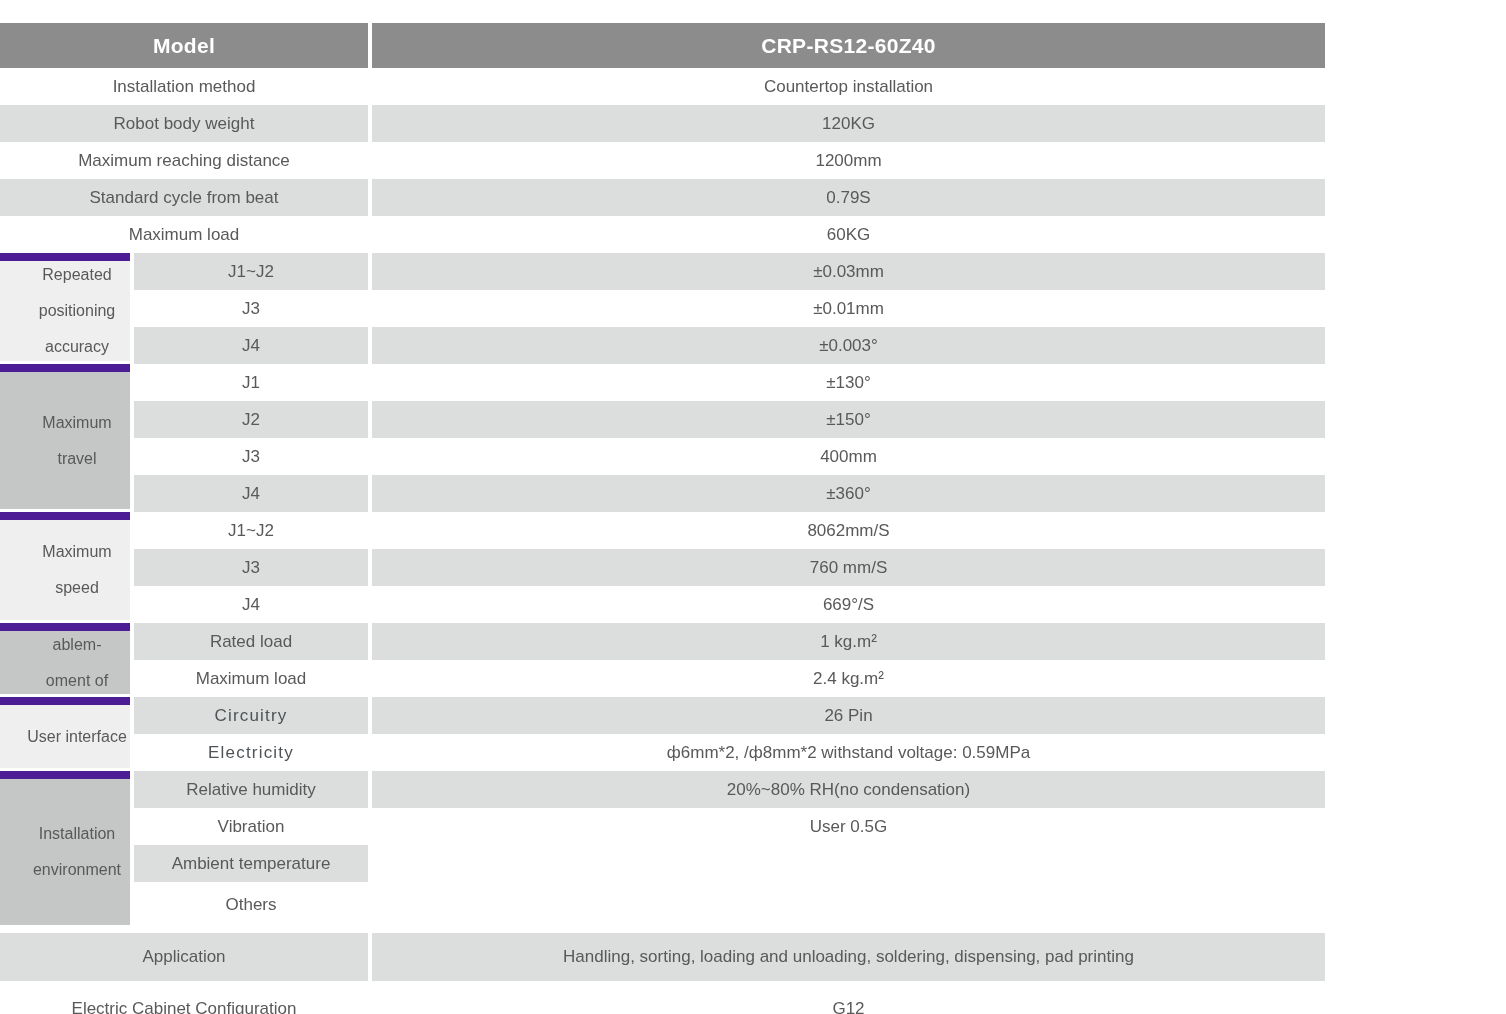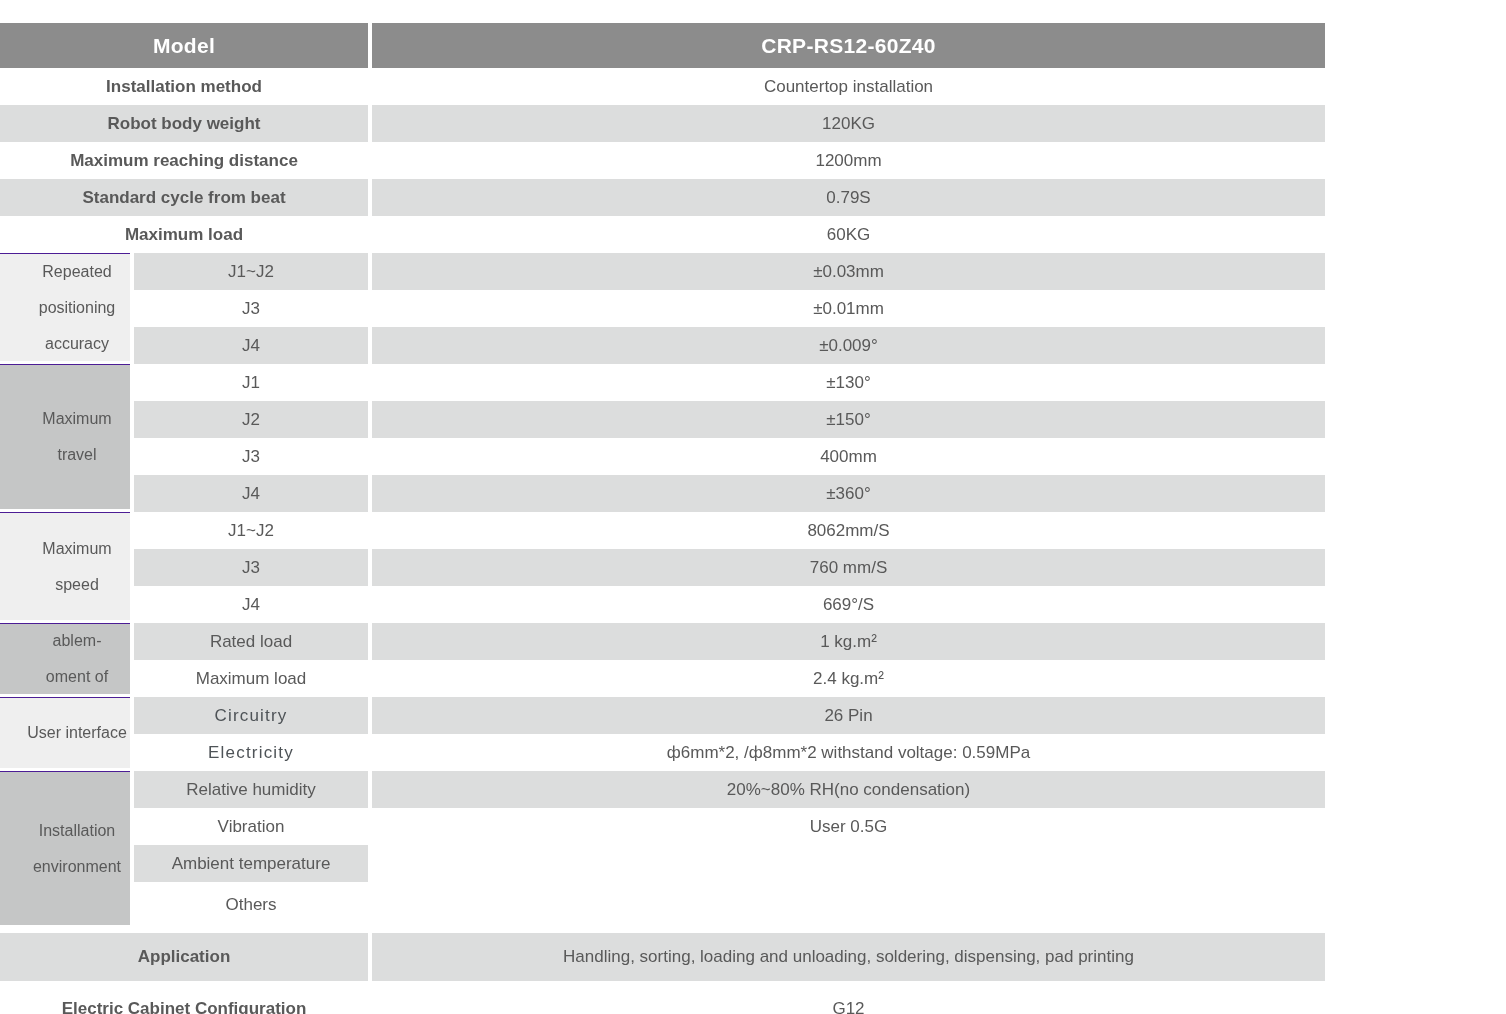--- a/index.html
+++ b/index.html
@@ -14,27 +14,27 @@
     grid-template-columns:130px 4px 234px 4px 953px;
     grid-template-rows:45px repeat(22,37px) 46px 5px 48px 56px;
     color:var(--text,#595959);
     font-size:17px;
     margin-top:23px;
   }
   .cell{
     display:flex;align-items:center;justify-content:center;
     text-align:center;box-sizing:border-box;overflow:hidden;
   }
-  .lab{grid-column:1 / 4;font-weight:bold;}
+  .lab{grid-column:1 / 4;}
   .sub{grid-column:3;}
   .val{grid-column:5;}
   .grp{
     grid-column:1;flex-direction:column;
     font-size:16px;line-height:36px;
-    border-top:1px solid #4c1d95;border-bottom:3px solid #fff;padding-left:24px;
+    border-top:8px solid #4c1d95;border-bottom:3px solid #fff;padding-left:24px;
   }
   .g{background:var(--stripe-bg,#dcdddd);}
   .light{background:var(--group-light-bg,#efefef);}
   .dark{background:var(--group-dark-bg,#c5c6c6);}
   .head{
     background:var(--header-bg,#8c8c8c);
     color:var(--header-text,#ffffff);
     font-weight:bold;font-size:21px;letter-spacing:.3px;
   }
   .ls{letter-spacing:1.2px;color:#4e5357;}
@@ -65,21 +65,21 @@
   <div class="cell grp light" style="grid-row:7 / 10">
     <div>Repeated</div>
     <div>positioning</div>
     <div>accuracy</div>
   </div>
   <div class="cell sub g" style="grid-row:7">J1~J2</div>
   <div class="cell val g" style="grid-row:7">±0.03mm</div>
   <div class="cell sub" style="grid-row:8">J3</div>
   <div class="cell val" style="grid-row:8">±0.01mm</div>
   <div class="cell sub g" style="grid-row:9">J4</div>
-  <div class="cell val g" style="grid-row:9">±0.009°</div>
+  <div class="cell val g" style="grid-row:9">±0.003°</div>
 
   <div class="cell grp dark" style="grid-row:10 / 14">
     <div>Maximum</div>
     <div>travel</div>
   </div>
   <div class="cell sub" style="grid-row:10">J1</div>
   <div class="cell val" style="grid-row:10">±130°</div>
   <div class="cell sub g" style="grid-row:11">J2</div>
   <div class="cell val g" style="grid-row:11">±150°</div>
   <div class="cell sub" style="grid-row:12">J3</div>

